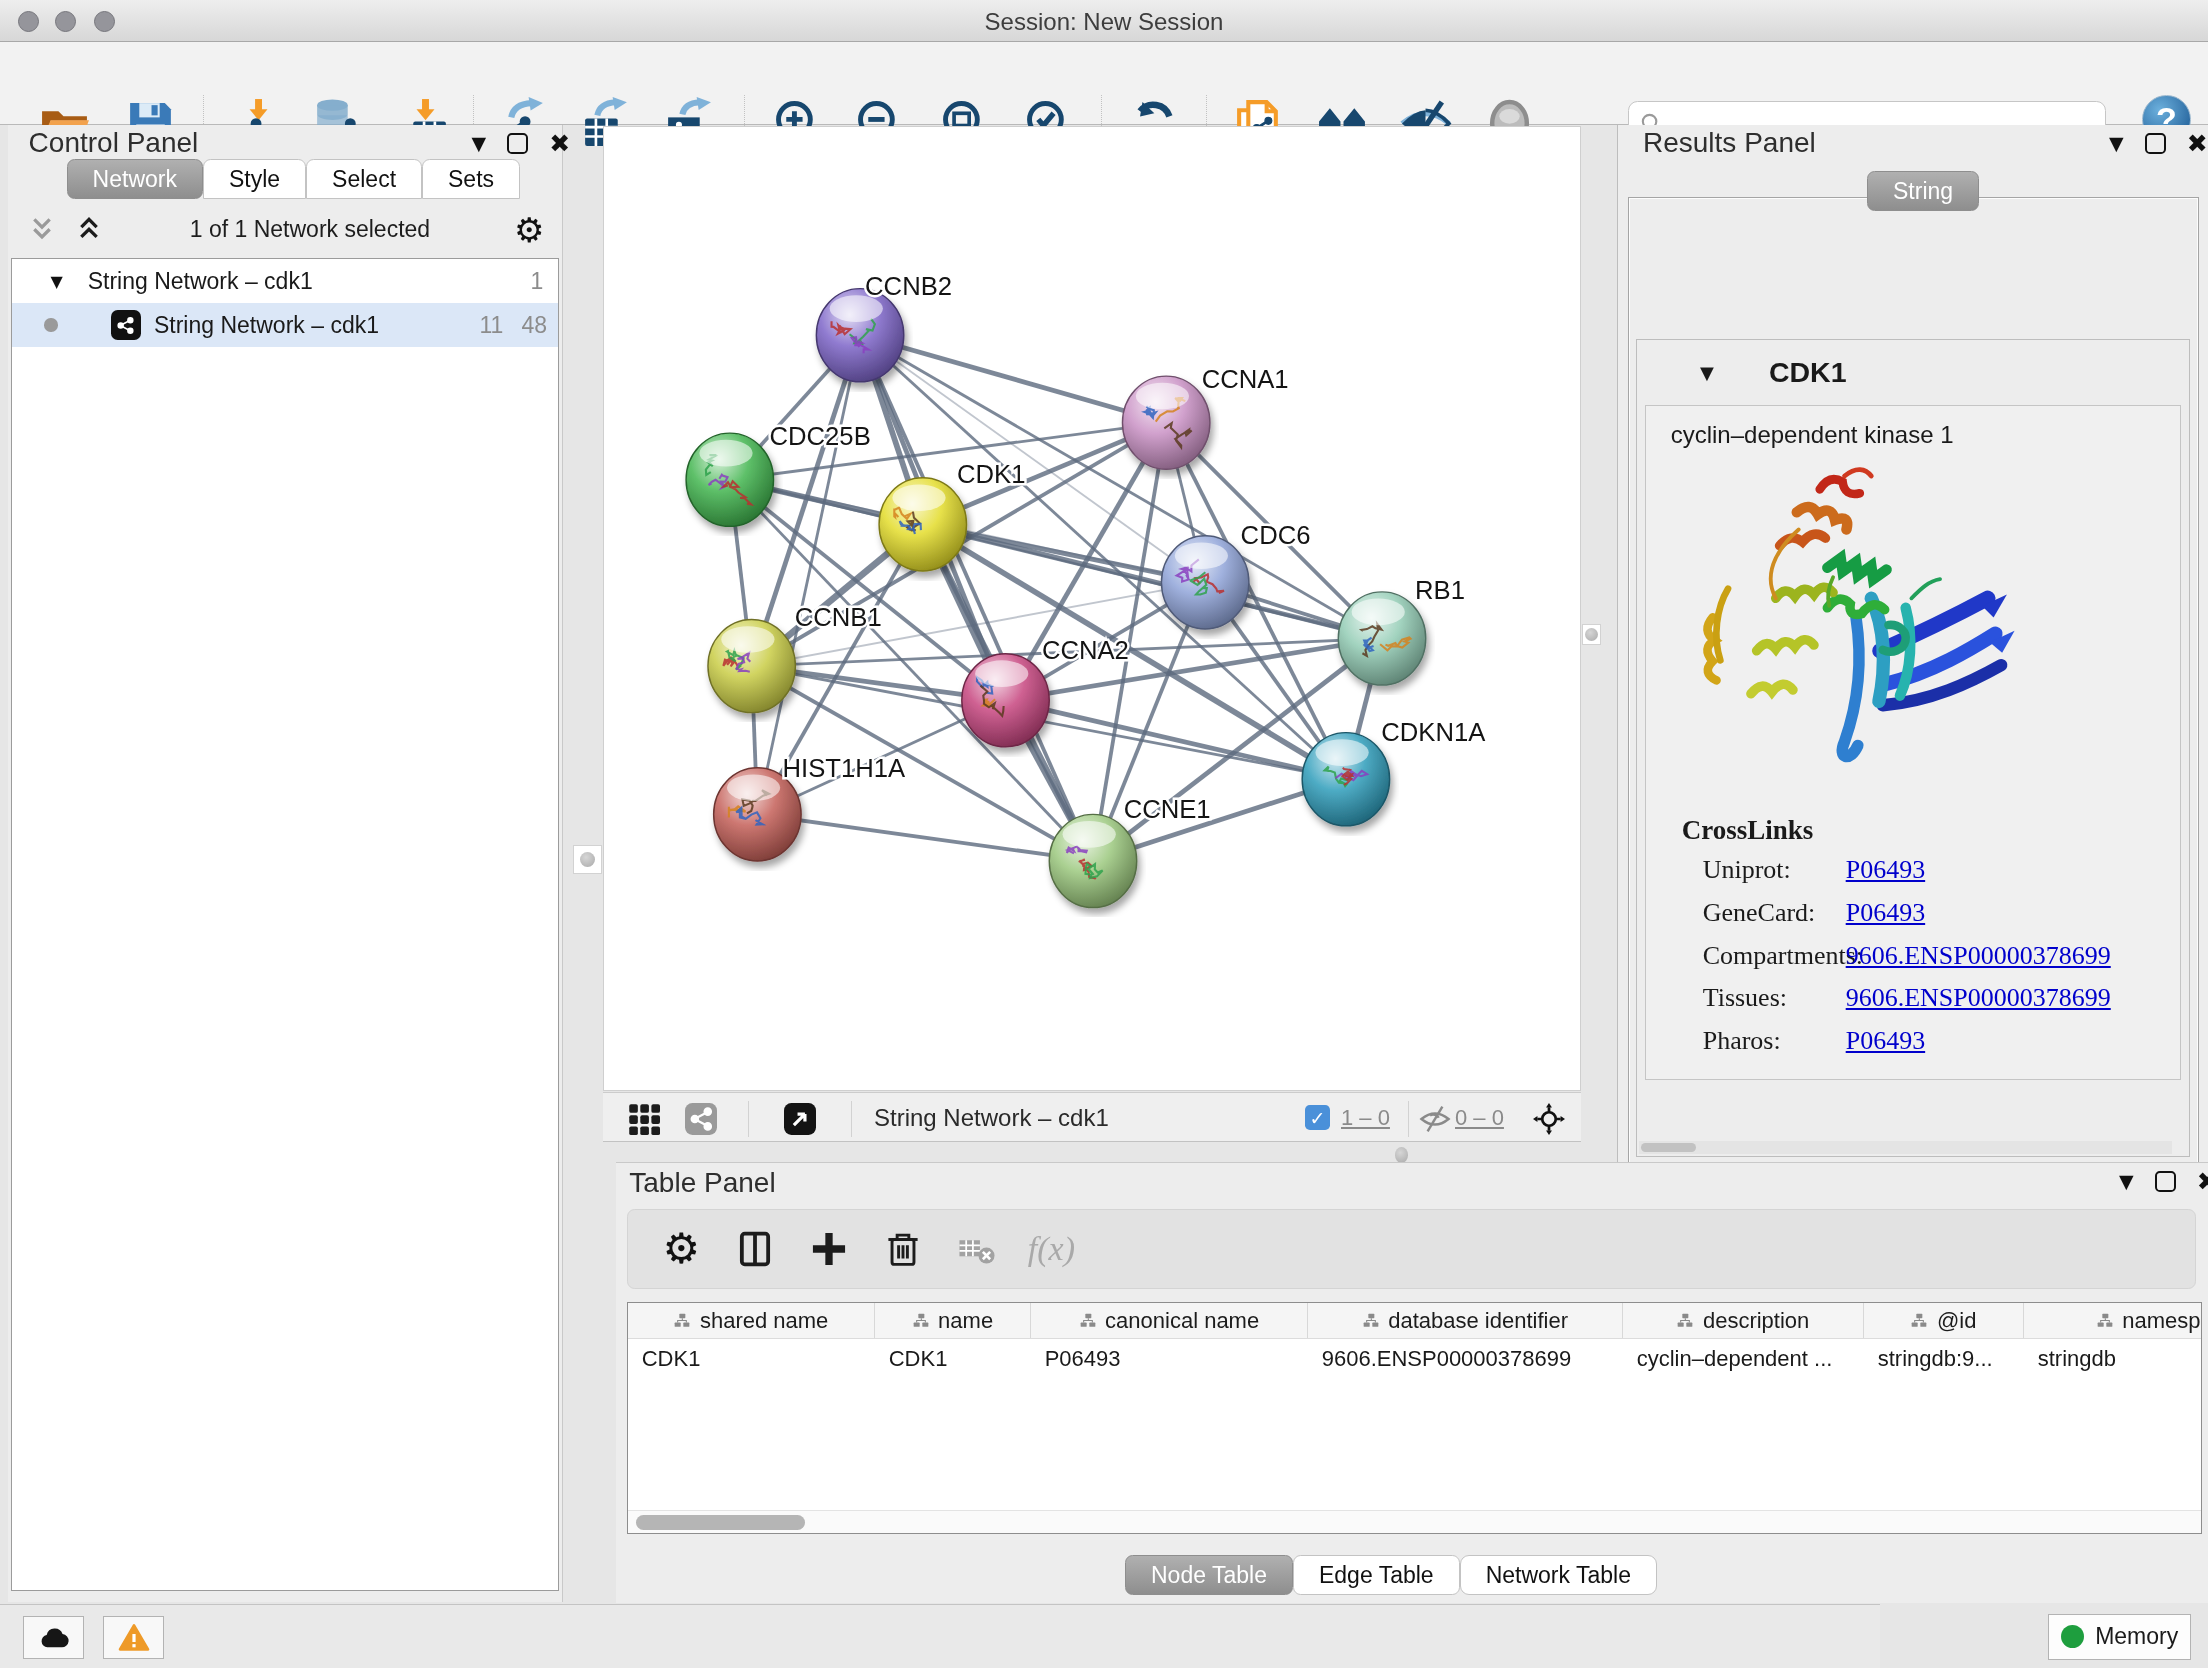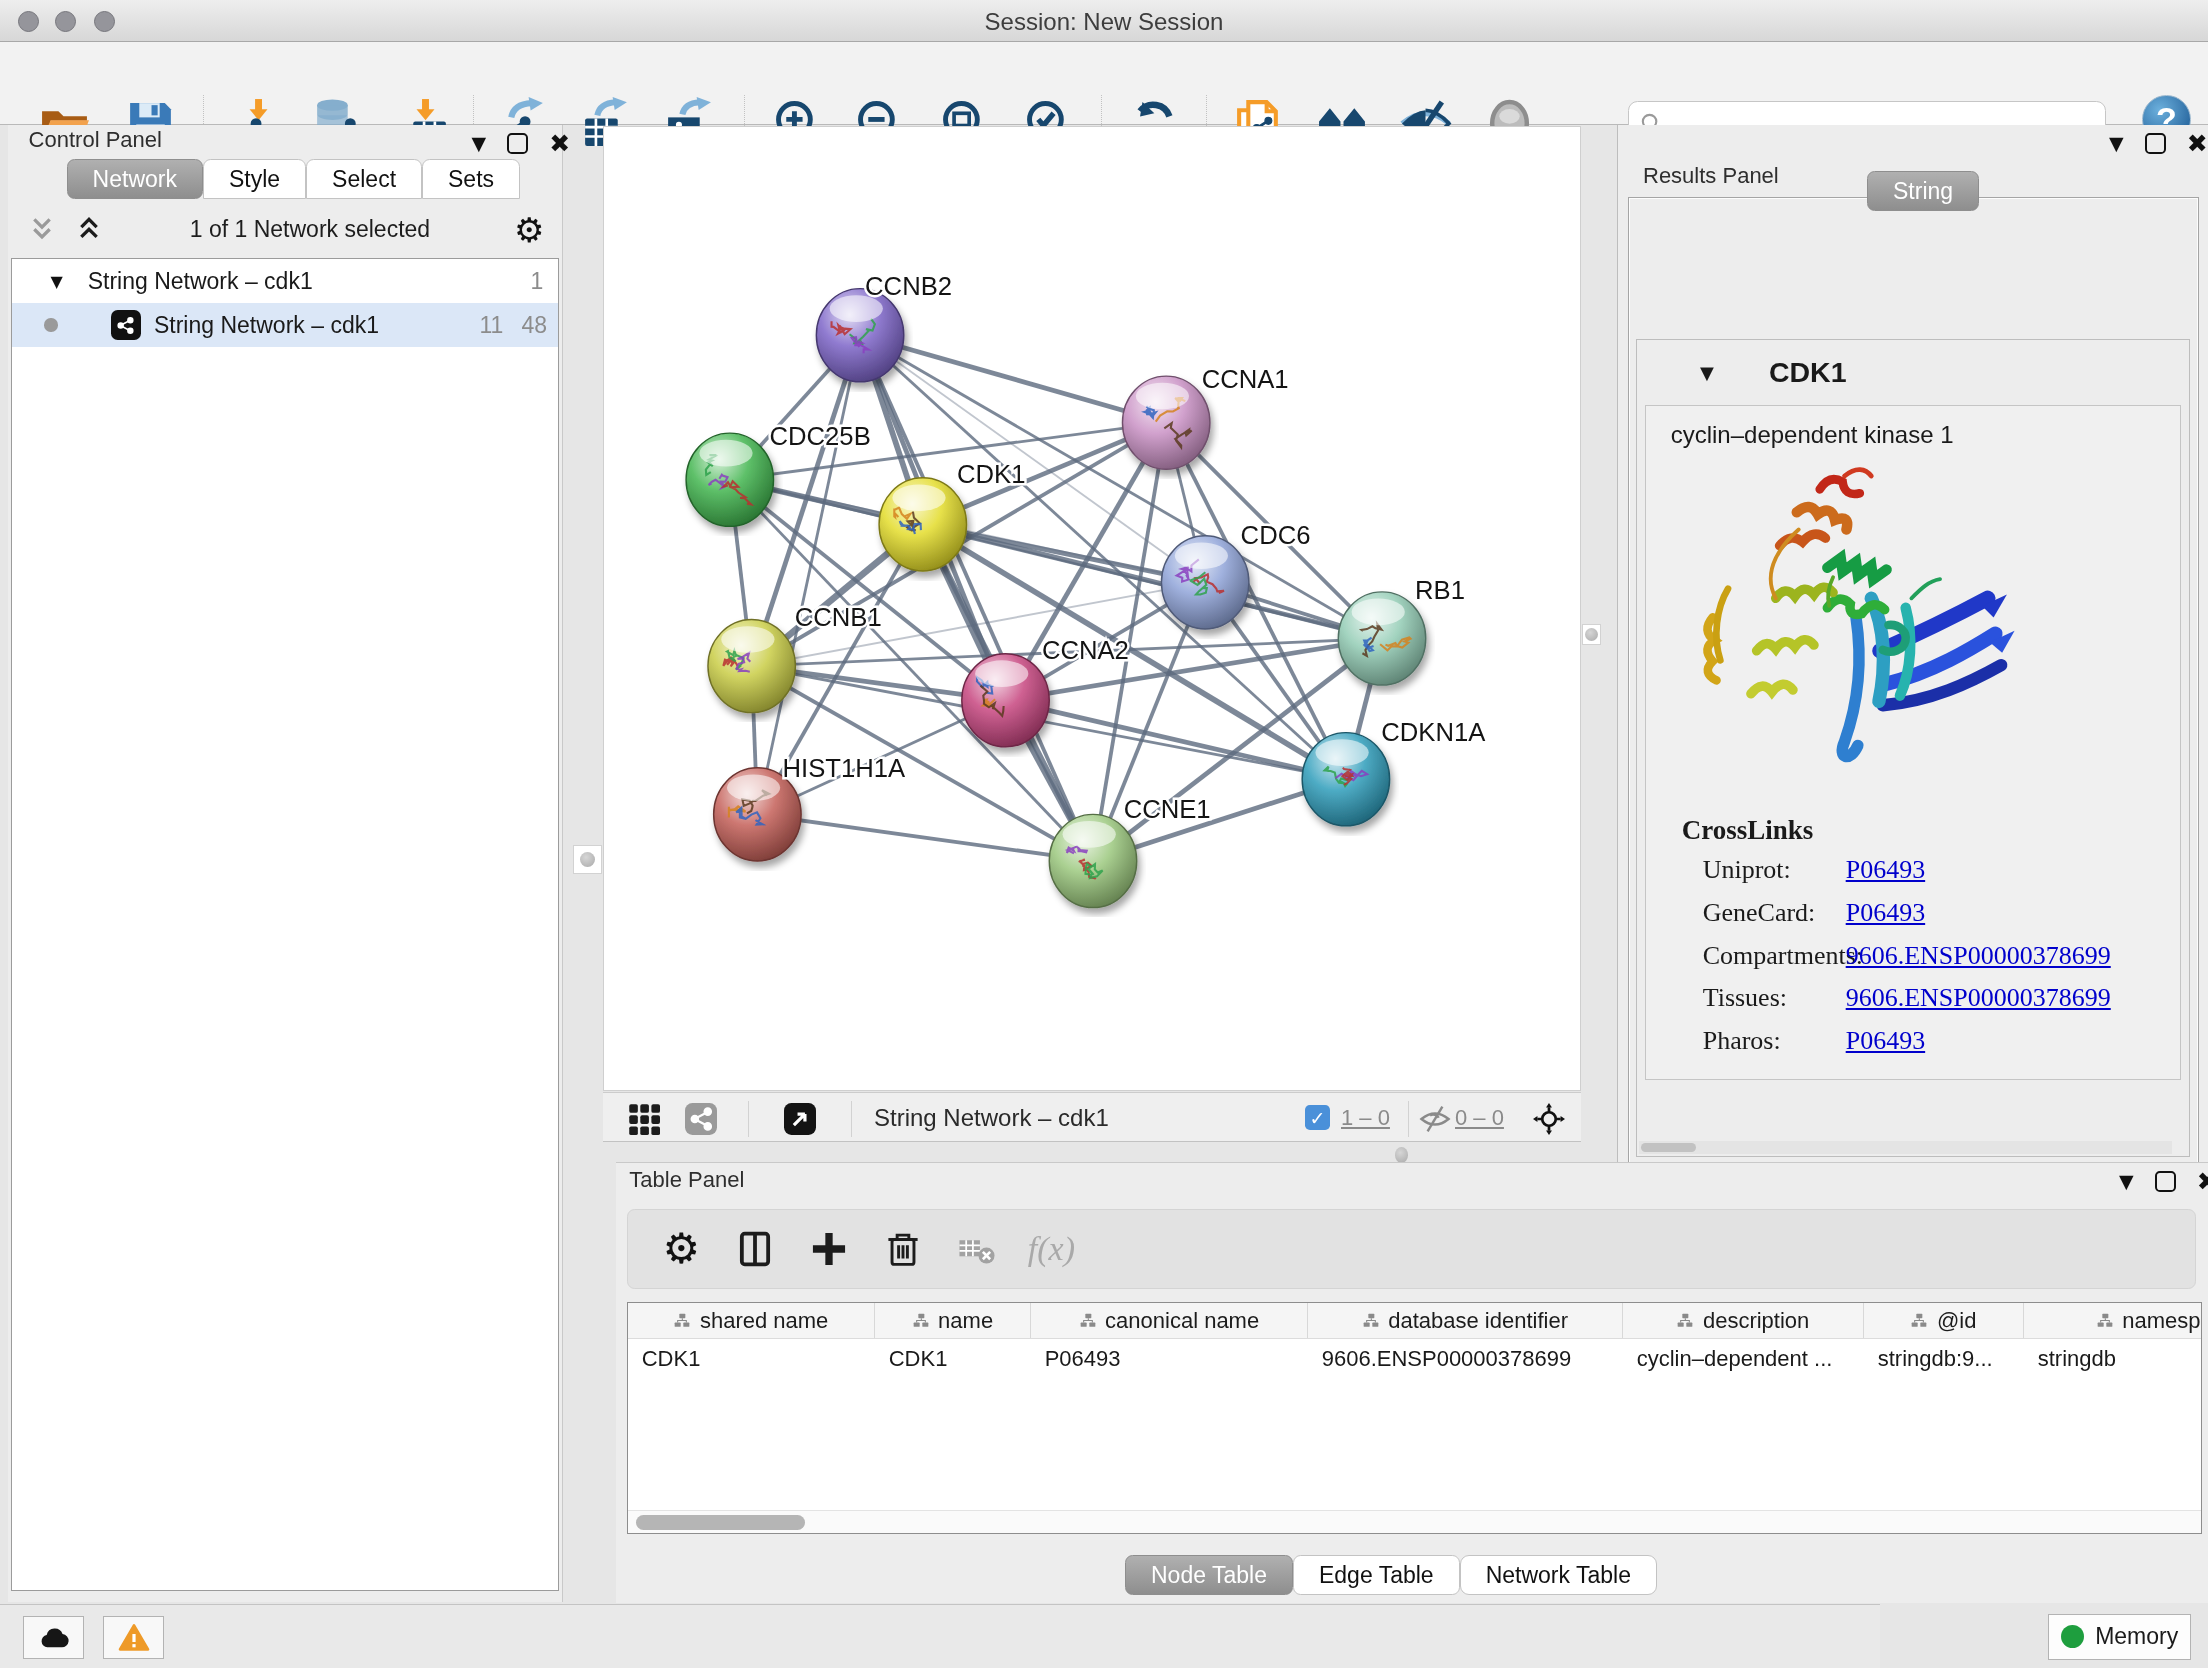--- a/index.html
+++ b/index.html
@@ -16,21 +16,21 @@
   #main-toolbar { left:0; top:42px; width:2208px; height:83px; background:#f2f2f2; border-bottom:1.9px solid #b9b9b9; }
   .tbtn { position:absolute; top:54px; width:55px; height:55px; display:flex; align-items:center; justify-content:center; }
   .tbtn svg { width:53px; height:53px; }
   .tsep { position:absolute; top:53px; height:55px; width:0; border-left:1.9px dotted #c2c2c2; }
   #search-box { position:absolute; left:1628px; top:59px; width:478px; height:44px; background:#fff; border:1.9px solid #c6c6c6; border-radius:9.5px; display:flex; align-items:center; padding-left:9.5px; }
   #search-box svg { width:25px; height:25px; }
   #search-input { border:none; outline:none; font-size:21px; width:409px; margin-left:7.6px; background:transparent; font-family:"Liberation Sans",sans-serif;}
   #help-btn { position:absolute; left:2142px; top:53px; width:49px; height:49px; border-radius:50%; background:radial-gradient(circle at 35% 30%, #6cb0dd, #2e6da4 70%); color:#fff; font-size:34px; font-weight:bold; display:flex; align-items:center; justify-content:center; border:1.9px solid #9bb8cf; }
 
   
-  .panel-title { font-size:22px; color:#2e2e2e; }
+  .panel-title { font-size:28px; color:#2e2e2e; }
   .win-icons { position:absolute; display:flex; align-items:center; gap:21px; }
   .wi-tri { font-size:19px; color:#111; font-family:"DejaVu Sans",sans-serif; }
   .wi-box { width:21px; height:21px; border:2.9px solid #111; border-radius:4.8px; }
   .wi-x { font-size:25px; font-weight:bold; color:#111; font-family:"DejaVu Sans",sans-serif; }
 
   .tab { border:1px solid #c3c3c3; background:#fff; border-radius:7.6px 7.6px 0 0; font-size:23px; padding:5.7px 25px; color:#111; }
   .tab.active { background:linear-gradient(#b0b0b0,#8e8e8e); color:#fff; border-radius:7.6px; border-color:#8e8e8e; }
 
   
   #control-panel { left:7.6px; top:125px; width:555px; height:1477px; background:#ededed; border-right:1.9px solid #c9c9c9; }
@@ -58,21 +58,21 @@
   #net-toolbar { left:603px; top:1092px; width:978px; height:50px; background:#efefef; border-top:1px solid #cccccc; border-bottom:1px solid #c2c2c2; }
   .ntb { position:absolute; top:7.6px; width:36px; height:36px; display:flex; align-items:center; justify-content:center; }
   .ntb svg { width:32px; height:32px; }
   .ntsep { position:absolute; top:7.6px; height:36px; border-left:1px solid #d2d2d2; }
   #net-title { position:absolute; left:271px; top:11.4px; font-size:24px; color:#2a2a2a; }
   .ncount { position:absolute; top:12.4px; font-size:22px; color:#8a8a8a;text-decoration:underline; }
   #sel-checkbox { position:absolute; left:702px; top:12.4px; width:25px; height:25px; background:#4a90d9; border-radius:4.8px; color:#fff; font-size:19px; display:flex; align-items:center; justify-content:center; font-family:"DejaVu Sans",sans-serif;}
 
   
   #results-panel { left:1617px; top:125px; width:592px; height:1477px; background:#ededed; border-left:1.9px solid #bdbdbd; }
-  #rp-header { position:absolute; left:25px; top:1.9px;margin-top:36px; }
+  #rp-header { position:absolute; left:25px; top:1.9px; }
   #rp-tab { position:absolute; left:249px; top:46px; z-index:2; }
   #rp-box { position:absolute; left:9.5px; top:72px; width:571px; height:977px; border:1.9px solid #a5a5a5; box-shadow:inset 0 0 0 1px #fdfdfd; }
   #rp-sec1 { position:absolute; left:7.6px; top:42px; width:554px; height:93px; border:1.9px solid #b9b9b9; box-shadow:inset 0 0 0 1px #fdfdfd; }
   .rp-btn { position:absolute; top:21px; height:46px; background:#fdfdfd; border:1px solid #b5b5b5; border-radius:8.6px; font-size:24px; display:flex; align-items:center; justify-content:center; box-shadow:0 1px 1.9px rgba(0,0,0,0.15); }
   #rp-sec2 { position:absolute; left:7.6px; top:141px; width:554px; height:818px; border:1px solid #bdbdbd; }
   #rp-gene-header { position:absolute; left:0; top:0; width:100%; height:65px; display:flex; align-items:center; }
   #rp-gene-header .tri { font-size:18px; margin-left:63px; font-family:"DejaVu Sans",sans-serif; }
   #rp-gene-header .gname { font-size:28.5px; font-weight:bold; margin-left:55px; }
   #rp-inner { position:absolute; left:7.6px; top:65px; width:536px; height:675px; background:#f0f0f0; border:1px solid #c5c5c5; }
   #rp-desc { position:absolute; left:25px; top:15px; font-size:24px; }

